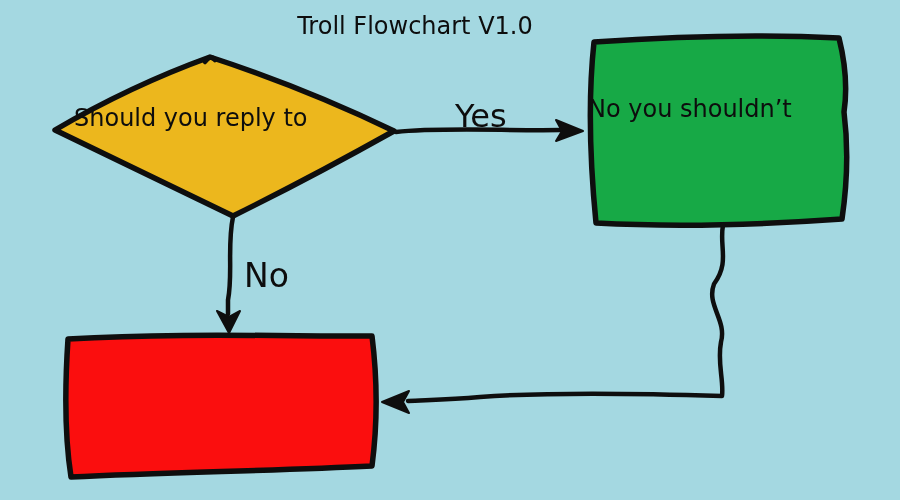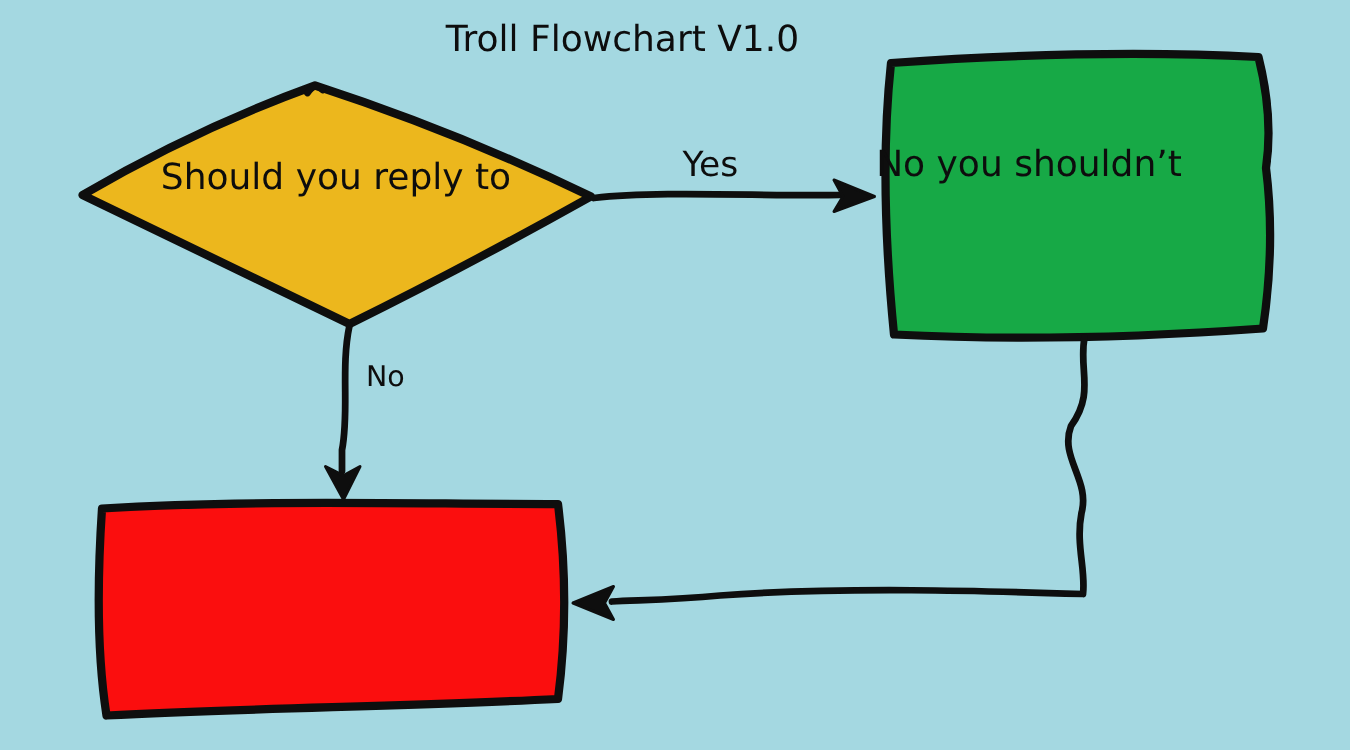--- a/index.html
+++ b/index.html
@@ -31,35 +31,35 @@
     stroke: var(--stroke, #0e0e0e);
     stroke-width: 2;
     stroke-linejoin: round;
   }
   .label { position: absolute; white-space: nowrap; }
   .title {
     left: 0; top: 12px; width: 830px;
     text-align: center;
     font-size: 24px;
   }
-  .node-label { text-align: center; white-space: normal; }
+  .node-label { text-align: left; white-space: normal; }
   .decision-label {
     left: 74px; top: 104px; width: 300px;
     font-size: 24px; line-height: 29px;
   }
   .yes-box-label {
-    left: 556px; top: 94px; width: 260px;
+    left: 588px; top: 94px; width: 260px;
     font-size: 24px; line-height: 30px;
   }
   .no-box-label {
     left: 66px; top: 381px; width: 310px;
     font-size: 23px; line-height: 28px;
   }
-  .yes-edge-label { left: 455px; top: 97px; font-size: 23px; }
-  .no-edge-label  { left: 244px; top: 240px; font-size: 19px; }
+  .yes-edge-label { left: 455px; top: 97px; font-size: 32px; }
+  .no-edge-label  { left: 244px; top: 256px; font-size: 33px; }
 </style>
 </head>
 <body>
 
 <div class="canvas">
 
   <svg class="chart-svg" width="900" height="500" viewBox="0 0 900 500">
 
     <path class="shape" d="M 210,57 Q 305,88 394,131 Q 310,178 233,216 Q 138,170 55,130 Q 130,86 210,57 Z" fill="#ecb71d"></path>
 

